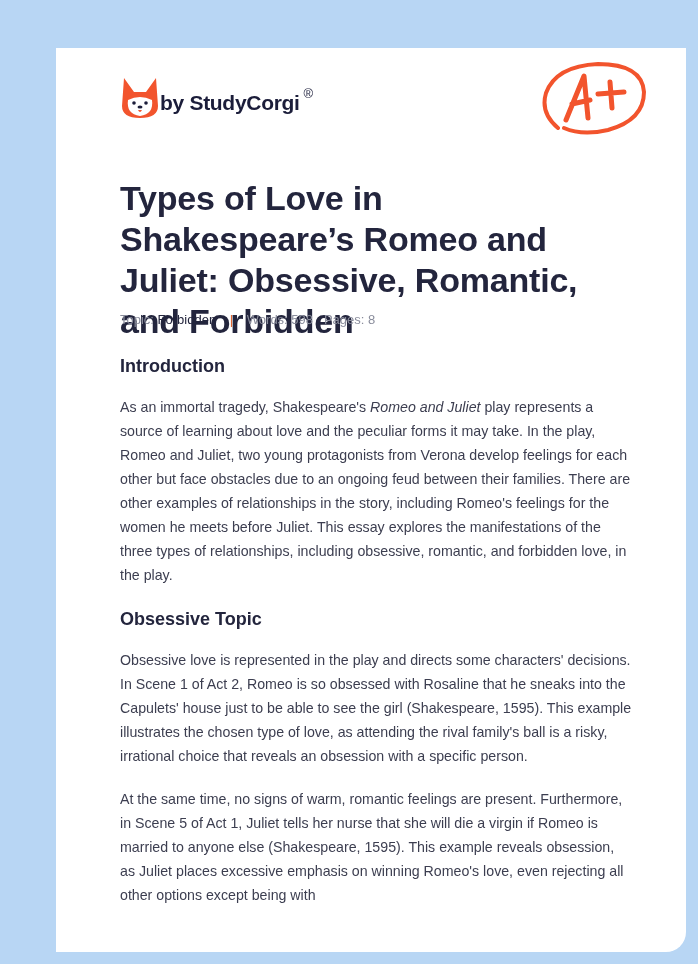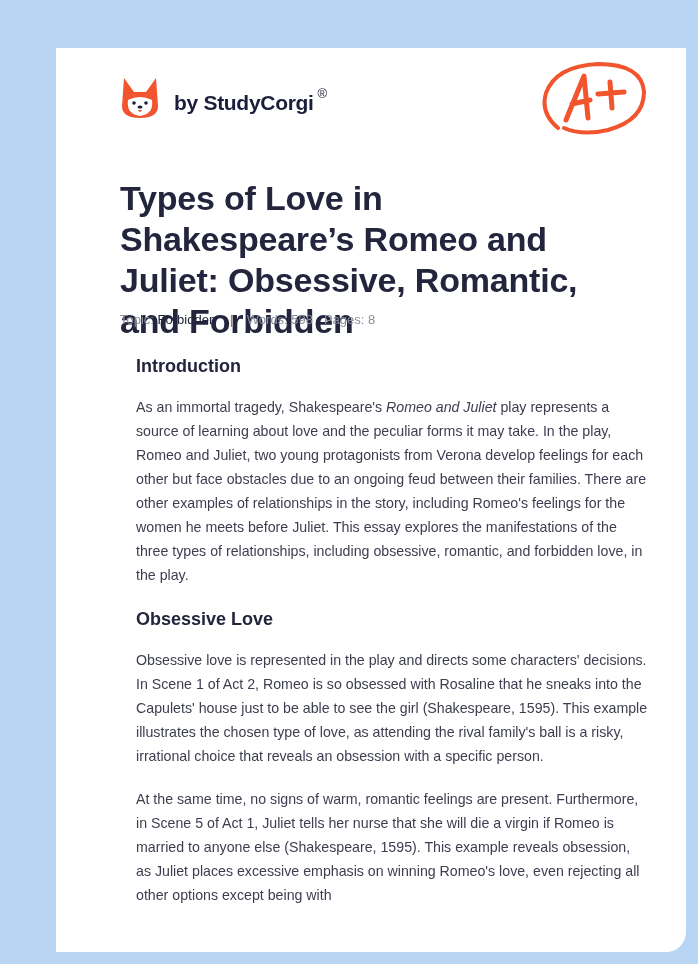--- a/index.html
+++ b/index.html
@@ -11,32 +11,32 @@
   }
   .card {
     position: absolute; left: 56px; top: 48px;
     width: 630px; height: 904px;
     background: #ffffff;
     border-radius: 0 0 20px 0;
     overflow: hidden;
   }
   .header { position: absolute; left: 64px; top: 28px; display: flex; align-items: center; }
   .logo-icon { width: 40px; height: 44px; }
-  .brand { margin-left: 14px; font-weight: bold; font-size: 21px; color: #1b1d3a; letter-spacing: -0.3px; margin-top: 10px; }
+  .brand { font-weight: bold; font-size: 21px; color: #1b1d3a; letter-spacing: -0.3px; margin-top: 10px; }
   .reg { font-size: 13px; position: relative; top: -12px; margin-left: 4px; color: #1b1d3a; font-weight: normal; }
   .grade { position: absolute; left: 482px; top: 10px; width: 112px; height: 82px; }
   .title {
     position: absolute; left: 64px; top: 130px; width: 480px;
     font-size: 34px; line-height: 41px; font-weight: bold; color: #23253d;
     margin: 0; letter-spacing: -0.2px;
   }
   .meta { position: absolute; left: 64px; top: 264px; font-size: 13px; color: #8a8d9c; }
   .meta .topic-val { color: #23253d; }
   .meta .sep { color: #e0622c; margin: 0 10px; }
-  .content { position: absolute; left: 80px; top: 305px; width: 512px; }
+  .content { position: absolute; left: 64px; top: 305px; width: 512px; }
   h2 { font-size: 18px; font-weight: bold; color: #23253d; margin: 0 0 16px 0; line-height: 26px; }
   p { font-size: 14.2px; line-height: 24px; color: #3c3e50; margin: 4px 0 19px 0; }
   p em { font-style: italic; }
 </style>
 </head>
 <body>
 
 <div class="card">
   <div class="header">
     <svg class="logo-icon" viewBox="0 0 40 44">
@@ -63,17 +63,17 @@
     <span class="topic-val">Forbidden</span>
     <span class="sep">|</span>
     <span>Words: 598</span>&nbsp;&nbsp;
     <span>Pages: 8</span>
   </div>
 
   <div class="content">
     <h2>Introduction</h2>
     <p><span>As an immortal tragedy, Shakespeare's </span><em>Romeo and Juliet</em><span> play represents a source of learning about love and the peculiar forms it may take. In the play, Romeo and Juliet, two young protagonists from Verona develop feelings for each other but face obstacles due to an ongoing feud between their families. There are other examples of relationships in the story, including Romeo's feelings for the women he meets before Juliet. This essay explores the manifestations of the three types of relationships, including obsessive, romantic, and forbidden love, in the play.</span></p>
 
-    <h2>Obsessive Love</h2>
+    <h2>Obsessive Topic</h2>
     <p>Obsessive love is represented in the play and directs some characters' decisions. In Scene 1 of Act 2, Romeo is so obsessed with Rosaline that he sneaks into the Capulets' house just to be able to see the girl (Shakespeare, 1595). This example illustrates the chosen type of love, as attending the rival family's ball is a risky, irrational choice that reveals an obsession with a specific person.</p>
     <p>At the same time, no signs of warm, romantic feelings are present. Furthermore, in Scene 5 of Act 1, Juliet tells her nurse that she will die a virgin if Romeo is married to anyone else (Shakespeare, 1595). This example reveals obsession, as Juliet places excessive emphasis on winning Romeo's love, even rejecting all other options except being with</p>
   </div>
 </div>
 
 </body></html>

